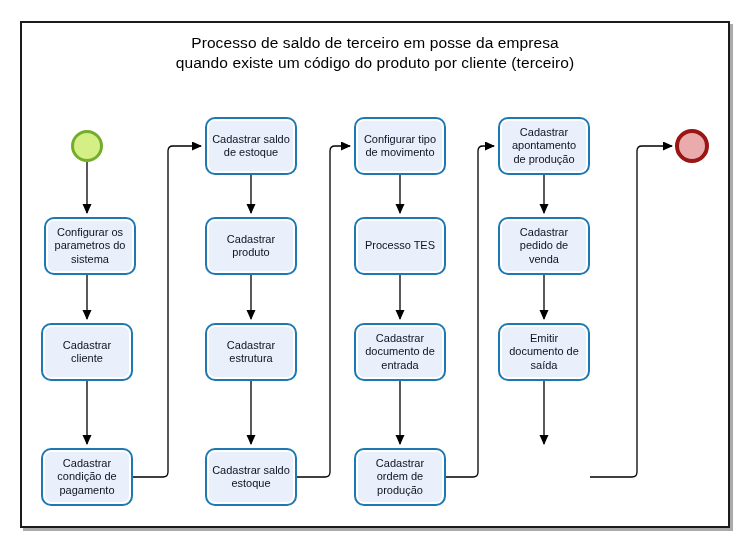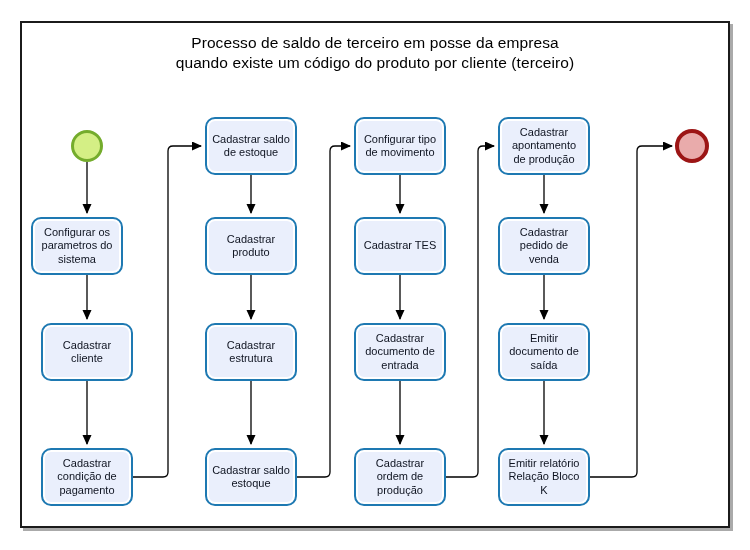--- a/index.html
+++ b/index.html
@@ -64,21 +64,21 @@
       <path marker-end="url(#arr)" d="M 544 175 V 213"></path>
       <path marker-end="url(#arr)" d="M 544 275 V 319"></path>
       <path marker-end="url(#arr)" d="M 544 381 V 444"></path>
       <path marker-end="url(#arr)" d="M 590 477 H 632 Q 637 477 637 472 V 151 Q 637 146 642 146 H 672"></path>
     </g>
   </svg>
 
   <div class="event event-start"></div>
   <div class="event event-end"></div>
 
-  <div class="task" style="left:31px;top:217px">
+  <div class="task" style="left:44px;top:217px">
     <span class="task-label">Configurar os
 parametros do
 sistema</span>
   </div>
   <div class="task" style="left:41px;top:323px">
     <span class="task-label">Cadastrar
 cliente</span>
   </div>
   <div class="task" style="left:41px;top:448px">
     <span class="task-label">Cadastrar
@@ -101,21 +101,21 @@
   <div class="task" style="left:205px;top:448px">
     <span class="task-label">Cadastrar saldo
 estoque</span>
   </div>
 
   <div class="task" style="left:354px;top:117px">
     <span class="task-label">Configurar tipo
 de movimento</span>
   </div>
   <div class="task" style="left:354px;top:217px">
-    <span class="task-label">Cadastrar TES</span>
+    <span class="task-label">Processo TES</span>
   </div>
   <div class="task" style="left:354px;top:323px">
     <span class="task-label">Cadastrar
 documento de
 entrada</span>
   </div>
   <div class="task" style="left:354px;top:448px">
     <span class="task-label">Cadastrar
 ordem de
 produção</span>
@@ -129,19 +129,14 @@
   <div class="task" style="left:498px;top:217px">
     <span class="task-label">Cadastrar
 pedido de
 venda</span>
   </div>
   <div class="task" style="left:498px;top:323px">
     <span class="task-label">Emitir
 documento de
 saída</span>
   </div>
-  <div class="task" style="left:498px;top:448px">
-    <span class="task-label">Emitir relatório
-Relação Bloco
-K</span>
-  </div>
 
 </div>
 
 </body></html>

